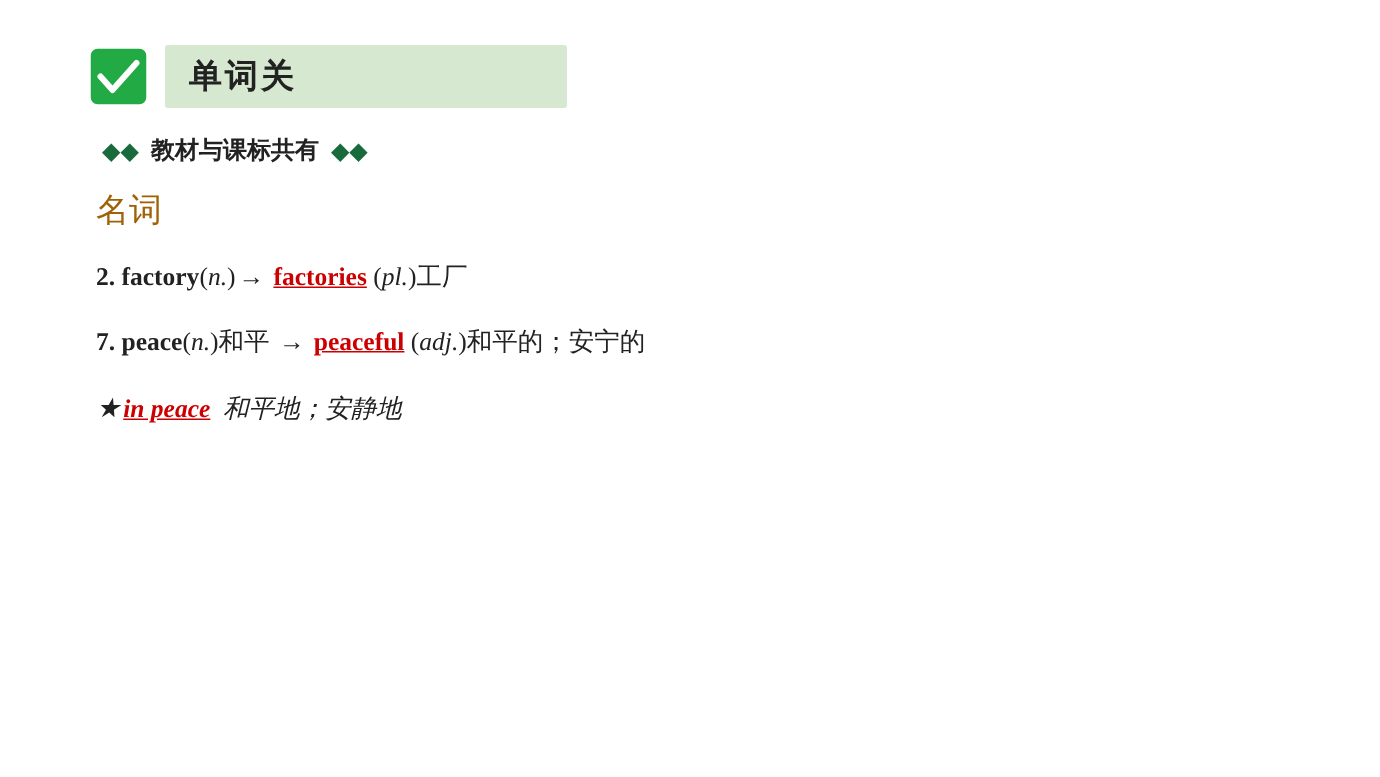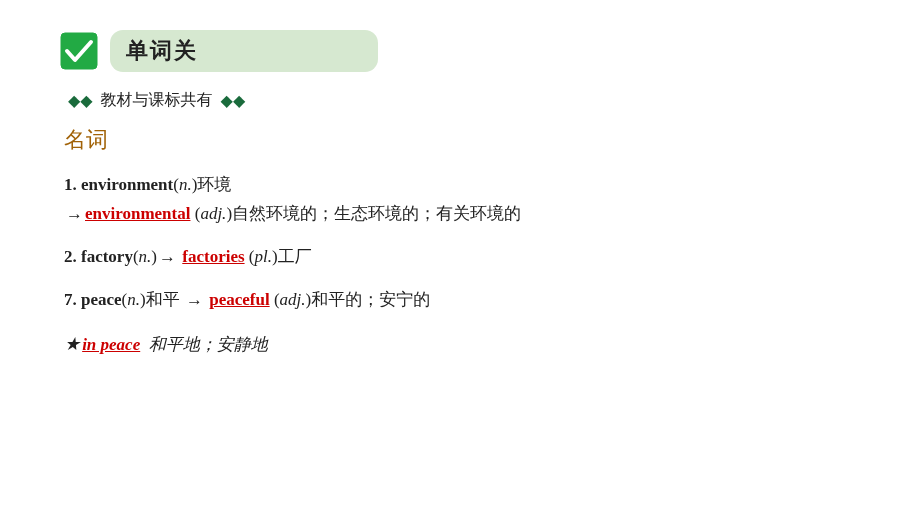--- a/index.html
+++ b/index.html
@@ -40,40 +40,40 @@
       flex-shrink: 0;
     }
 
     .title-label {
       background: #d6e8d0;
       padding: 6px 180px 6px 16px;
       font-size: 22px;
       font-weight: bold;
       color: #222;
       letter-spacing: 2px;
-      border-radius: 13px;
+      border-radius: 2px;
     }
 
     .subtitle-row {
       display: flex;
       align-items: center;
       margin-bottom: 14px;
       margin-left: 4px;
     }
 
     .diamond-icon {
       color: #1a6b3c;
       font-size: 16px;
       margin: 0 4px;
     }
 
     .subtitle-text {
       font-size: 16px;
       color: #222;
-      font-weight: normal;
+      font-weight: bold;
       margin: 0 4px;
     }
 
     .category-title {
       font-size: 22px;
       color: #a16207;
       margin-bottom: 16px;
       margin-left: 4px;
       font-weight: normal;
     }
@@ -130,25 +130,20 @@
   </div>
 
   <div class="subtitle-row">
     <span class="diamond-icon">◆◆</span>
     <span class="subtitle-text">教材与课标共有</span>
     <span class="diamond-icon">◆◆</span>
   </div>
 
   <div class="category-title">名词</div>
 
-  <div class="word-entry">
-    <strong>1. environment</strong><span>(<em>n.</em>)</span><span>环境</span>
-    <br>
-    <span class="arrow">→</span><span class="red-underline">environmental</span>&nbsp;<span>(<em>adj.</em>)</span><span>自然环境的；生态环境的；有关环境的</span>
-  </div>
 
   <div class="word-entry">
     <strong>2. factory</strong><span>(<em>n.</em>)</span><span class="arrow">→</span>&nbsp;<span class="red-underline">factories</span>&nbsp;<span>(<em>pl.</em>)</span><span>工厂</span>
   </div>
 
   <div class="word-entry">
     <strong>7. peace</strong><span>(<em>n.</em>)</span><span>和平</span><span class="arrow"> → </span><span class="red-underline">peaceful</span>&nbsp;<span>(<em>adj.</em>)</span><span>和平的；安宁的</span>
   </div>
 
   <div class="star-entry">

